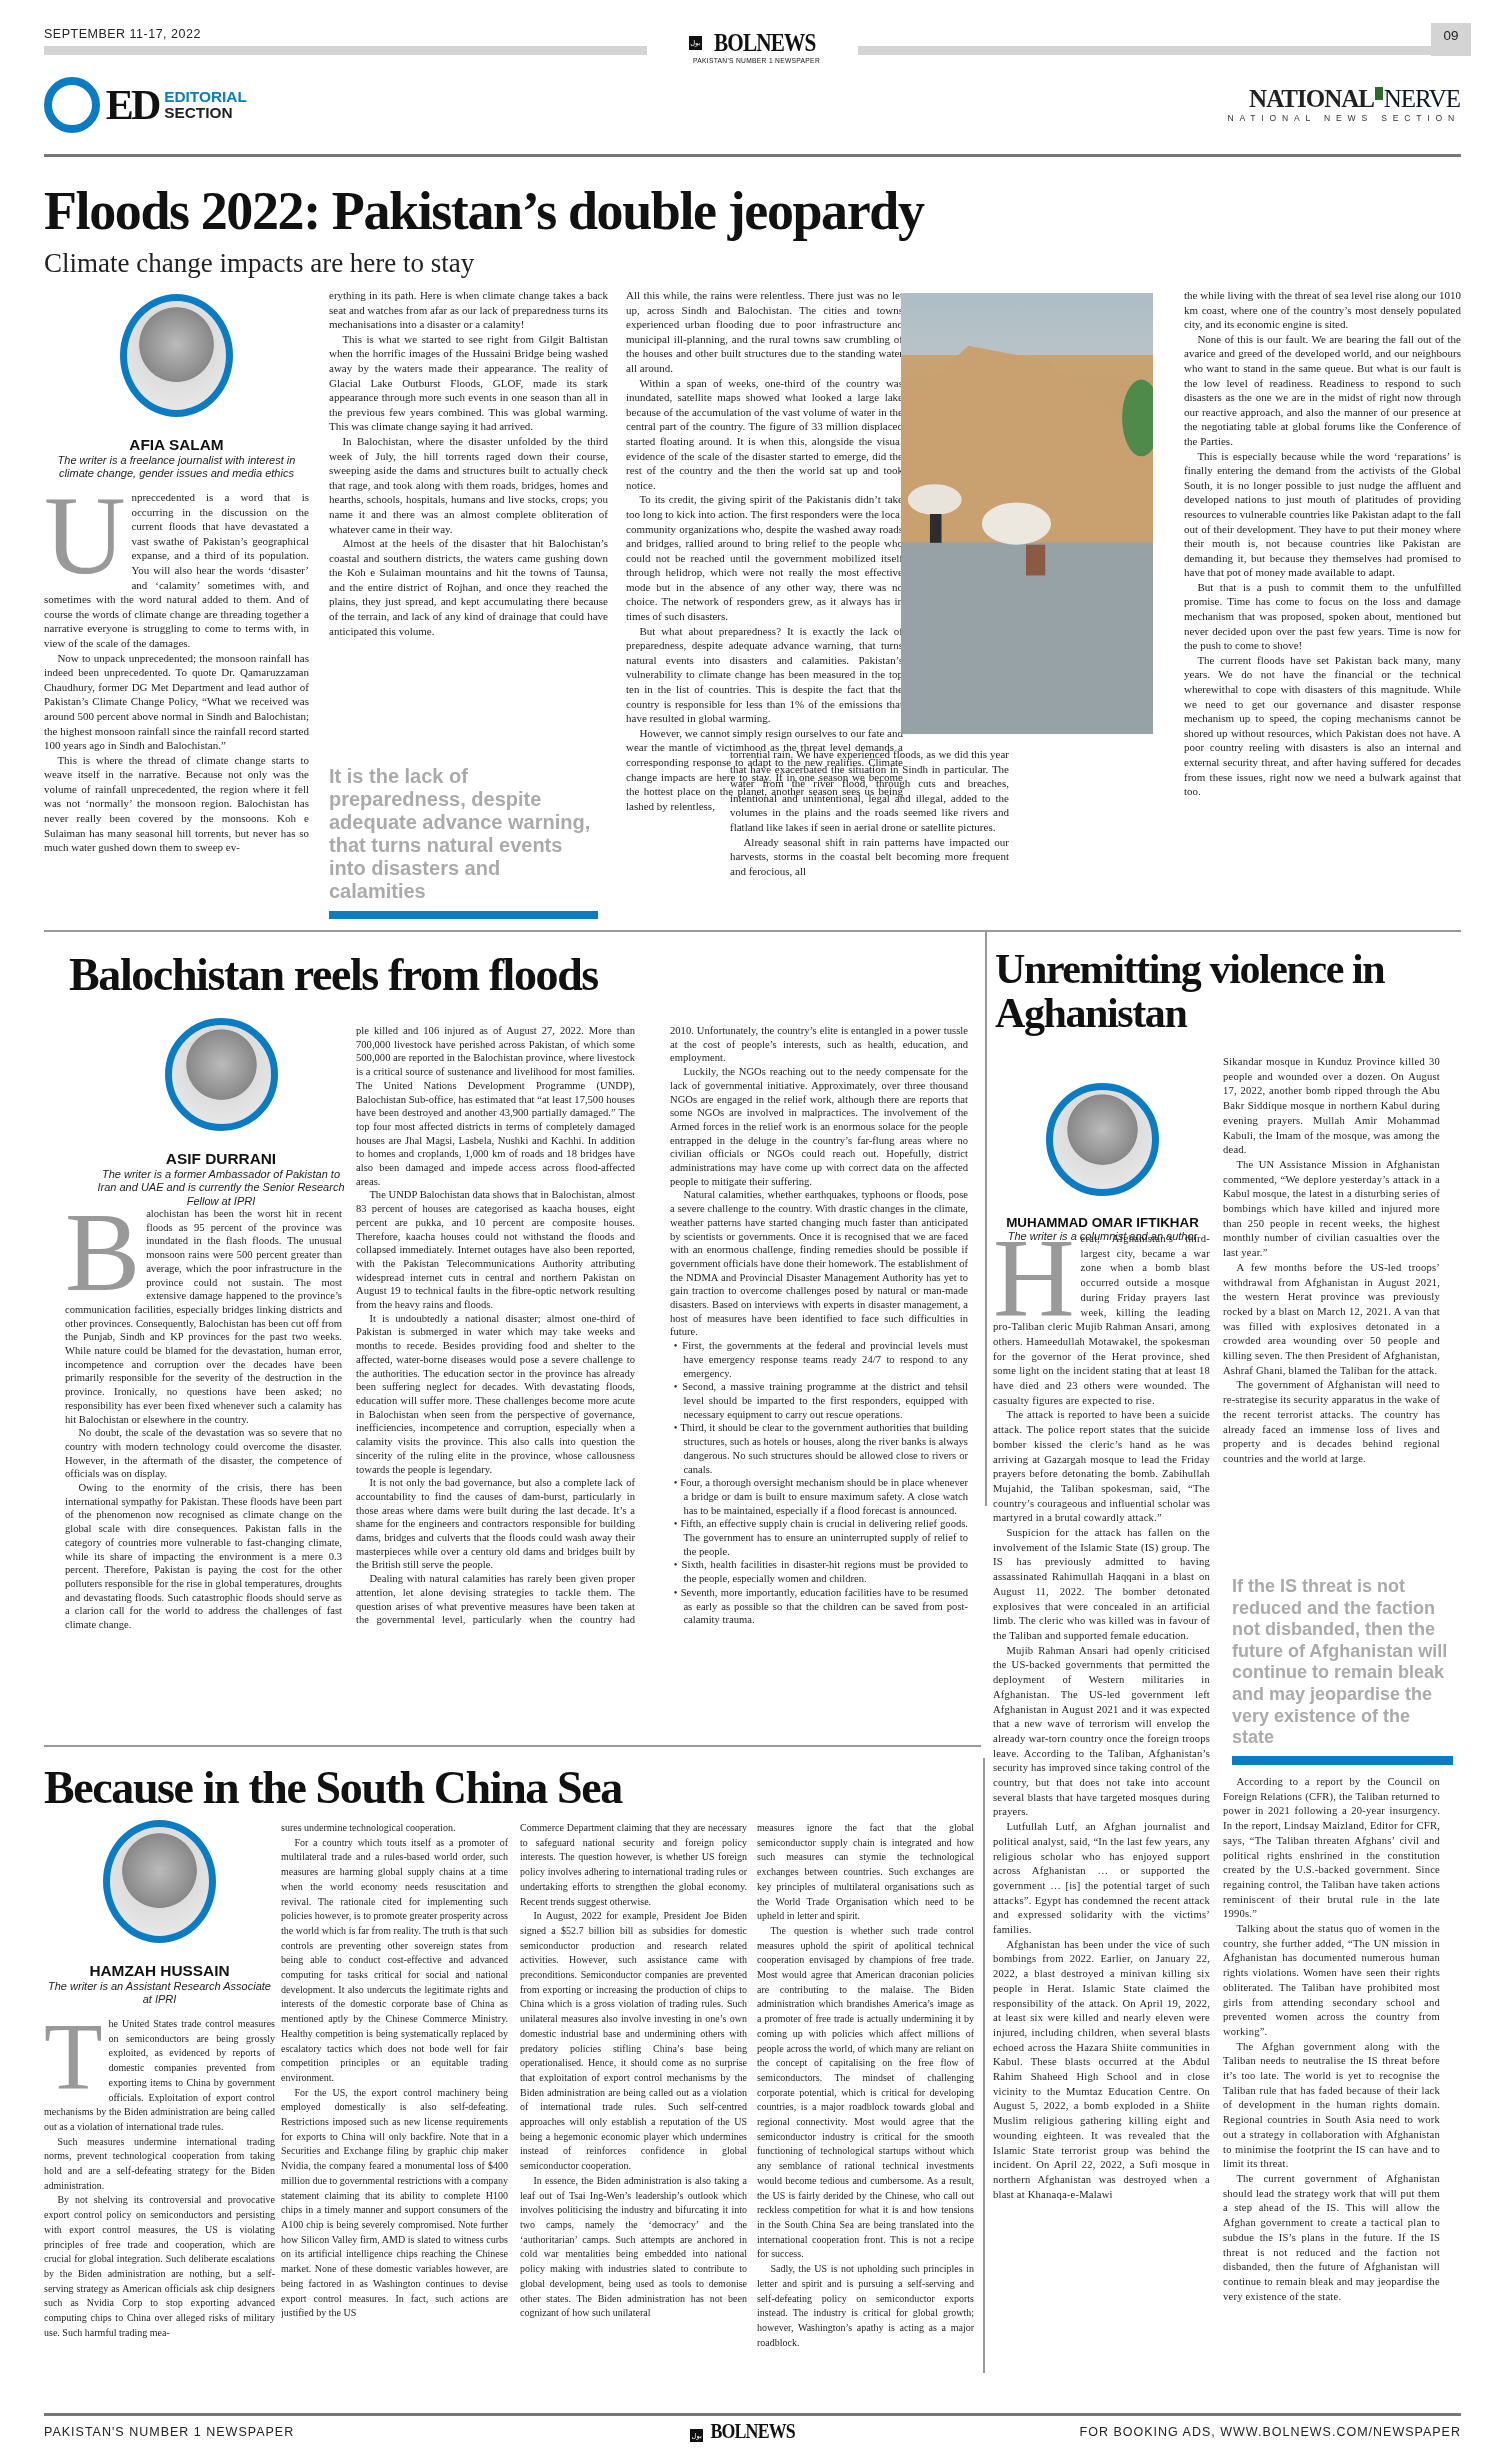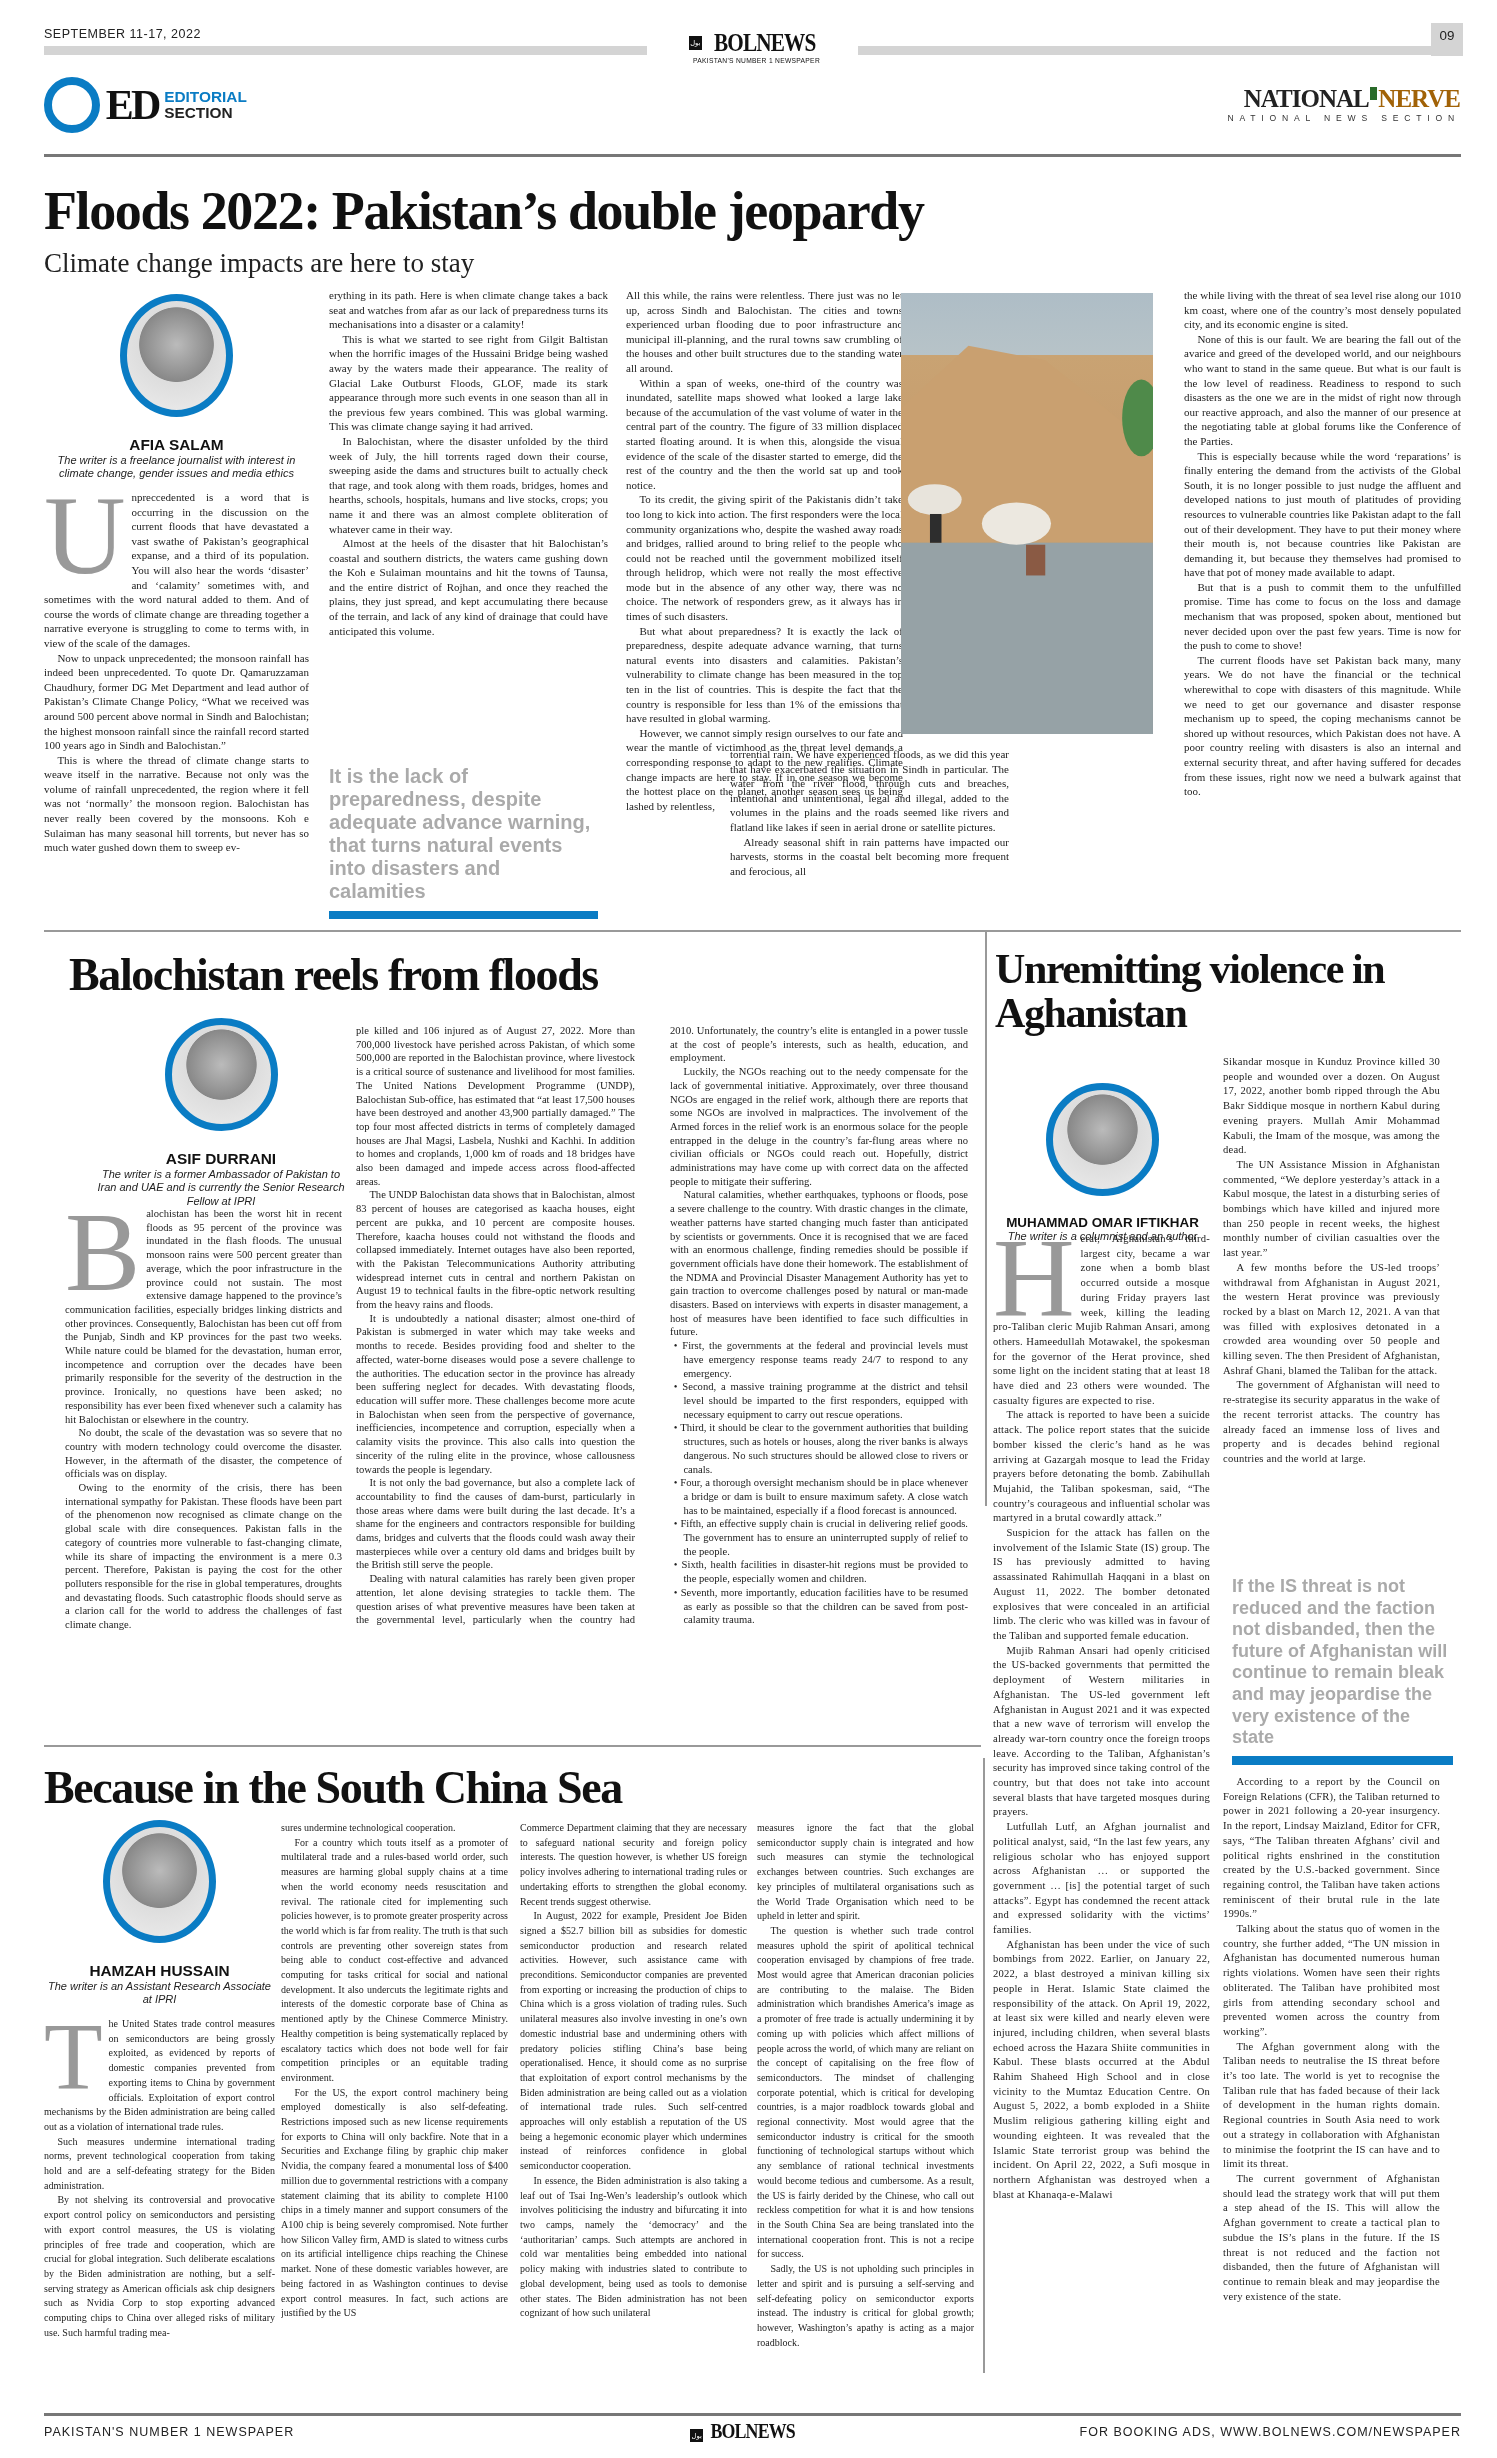--- a/index.html
+++ b/index.html
@@ -1,33 +1,33 @@
 <!DOCTYPE html>
 <html><head>
 <meta charset="utf-8">
 <style>
 *{box-sizing:border-box;margin:0;padding:0}
 body{width:1498px;height:2458px;background:#fff;position:relative;overflow:hidden;font-family:"Liberation Serif","DejaVu Serif",serif;color:#222}
 .abs{position:absolute}
 .hdr-date{left:44px;top:27px;font:12.5px "Liberation Sans",sans-serif;letter-spacing:0.5px;color:#222}
 .hdr-bar{top:46px;height:8.6px;background:#d4d4d4}
-.hdr-page{left:1431px;top:23px;width:32px;height:33px;background:#d4d4d4;font:13.4px "Liberation Sans",sans-serif;text-align:center;line-height:25px}
+.hdr-page{left:1431px;top:23px;width:40px;height:33px;background:#d4d4d4;font:13.4px "Liberation Sans",sans-serif;text-align:center;line-height:25px}
 .bol-logo{left:672px;top:29px;width:169px;text-align:center}
 .bol-mark{display:inline-flex;align-items:center;gap:2.9px}
 .bol-sq{width:13.4px;height:13.4px;background:#111;color:#fff;font-size:6.7px;text-align:center;line-height:13.4px}
 .bol-txt{font:bold 25px "Liberation Serif",serif;letter-spacing:-1px;color:#111;transform:scaleX(.85)}
 .bol-sub{font:6.7px "Liberation Sans",sans-serif;letter-spacing:0.3px;color:#111}
 .ed-logo{left:44px;top:77px;display:flex;align-items:center;gap:5.8px}
 .ed-circ{width:56px;height:56px;border:8.6px solid #0a7cc4;border-radius:50%;position:relative}
 .ed-ed{font:bold 42px "Liberation Serif",serif;letter-spacing:-2.9px;color:#111}
 .ed-words{font:bold 15.4px "Liberation Sans",sans-serif;line-height:16.3px}
 .ed-words .b{color:#0a7cc4}
 .nn-logo{right:38px;top:85px;text-align:right}
 .nn-title{font:bold 25px "Liberation Serif",serif;letter-spacing:-1px}
-.nn-title .g{color:#a16207;font-weight:bold}
+.nn-title .g{color:#0f172a;font-weight:normal}
 .nn-sub{font:8.6px "Liberation Sans",sans-serif;letter-spacing:5.8px;color:#333}
 .rule{height:2.9px;background:#777}
 .rule-thin{height:1.9px;background:#999}
 .h1{font:bold 50px "Liberation Serif",serif;letter-spacing:-1.4px;color:#111;line-height:1}
 .h1b{font:bold 46px "Liberation Serif",serif;letter-spacing:-1.4px;color:#111;line-height:1.05}
 .sub{font:27px "Liberation Serif",serif;color:#222}
 .author{text-align:center}
 .avatar{width:86px;height:86px;border:7.7px solid #0a7cc4;border-radius:50%;margin:0 auto;background:radial-gradient(circle at 50% 40%,#bbb 0,#888 45%,#ddd 46%,#eee 100%)}
 .aname{font:bold 15.4px "Liberation Sans",sans-serif;margin-top:19px;color:#111}
 .adesc{font:italic 11px "Liberation Sans",sans-serif;line-height:13.4px;color:#222}

